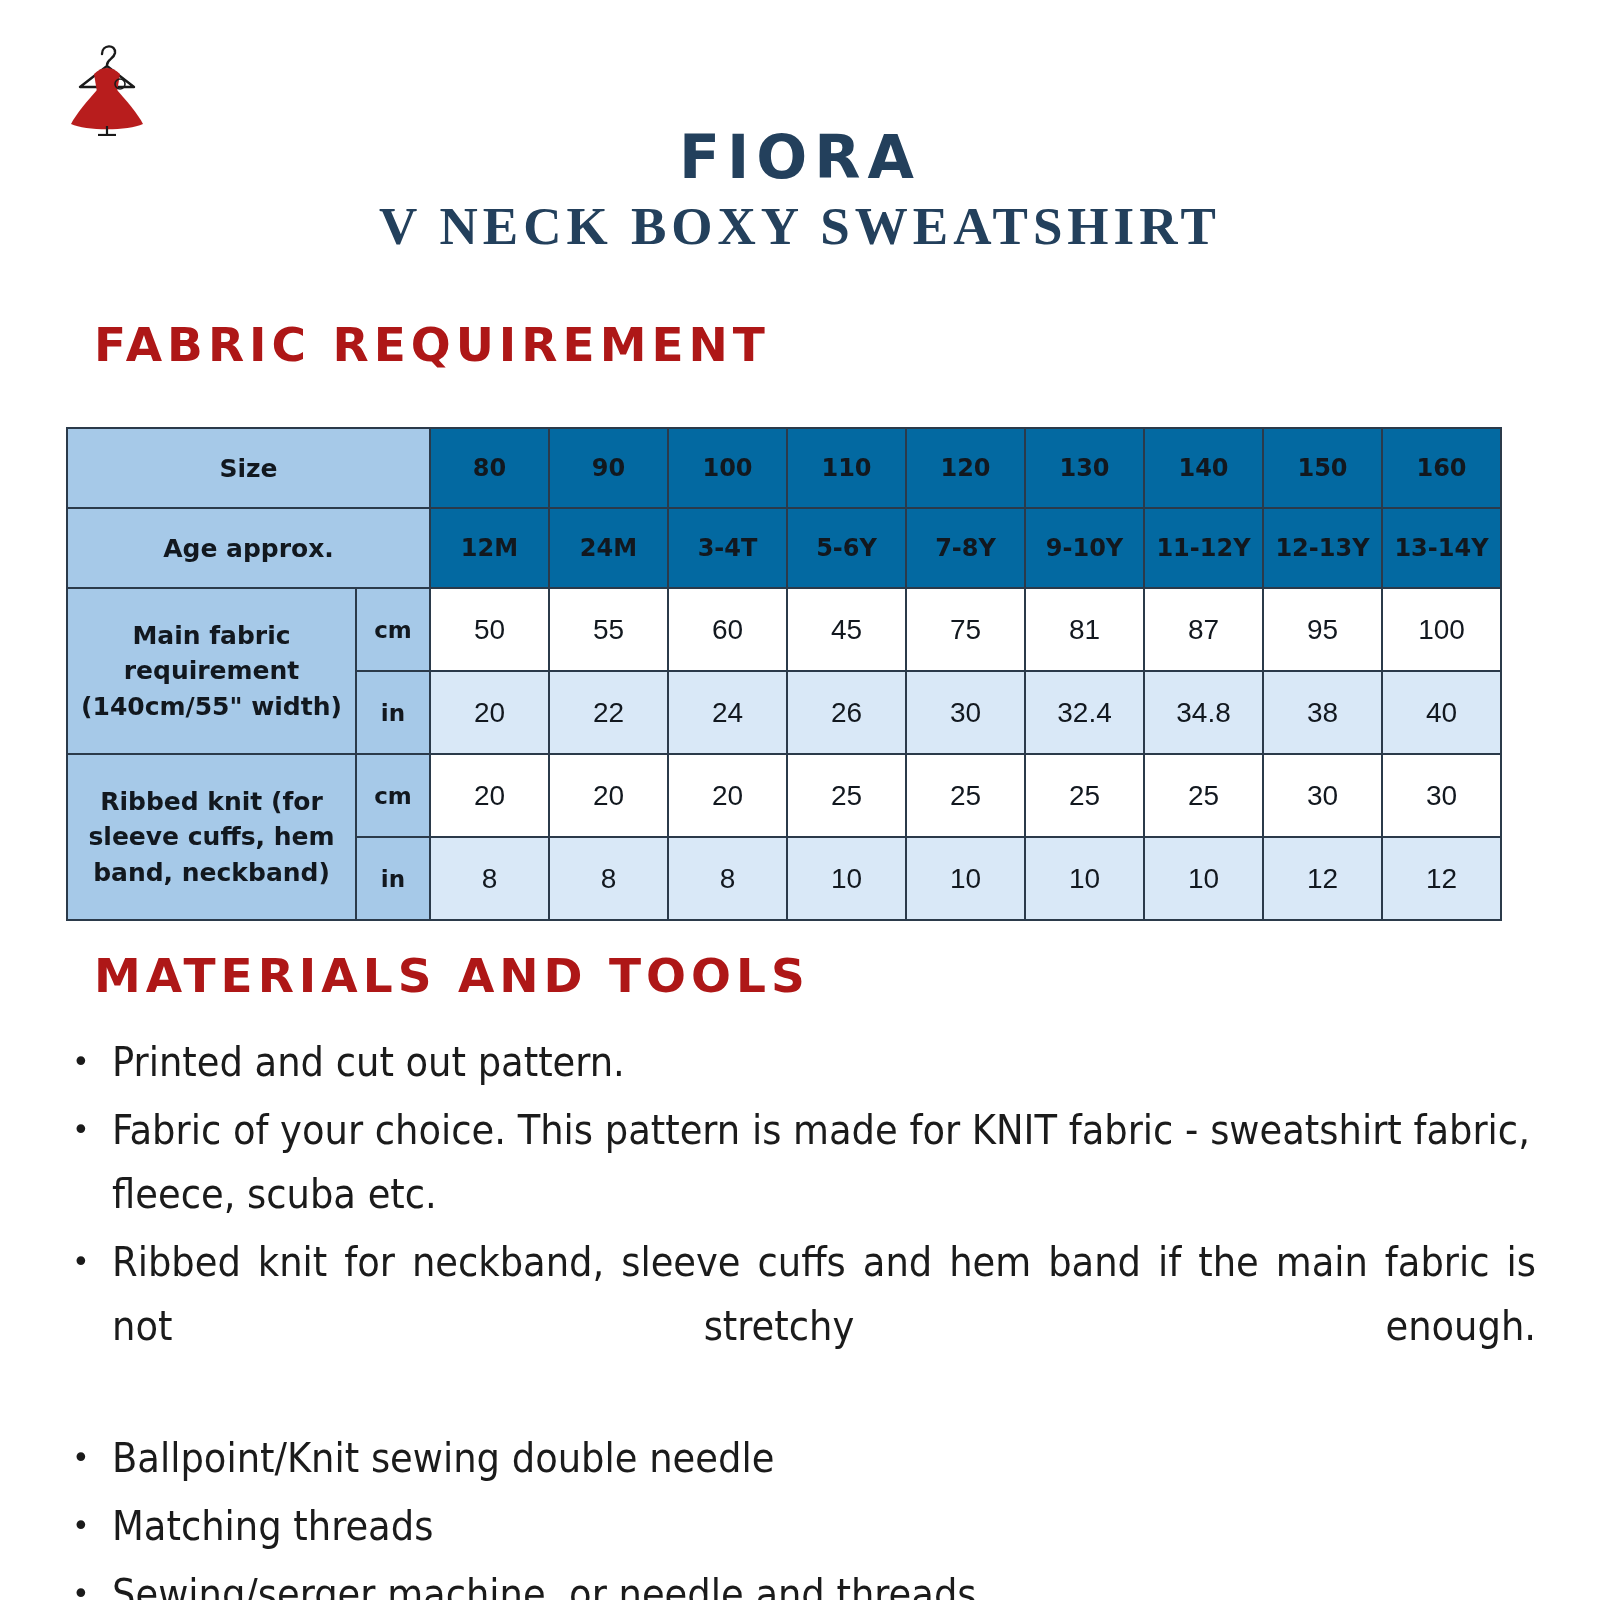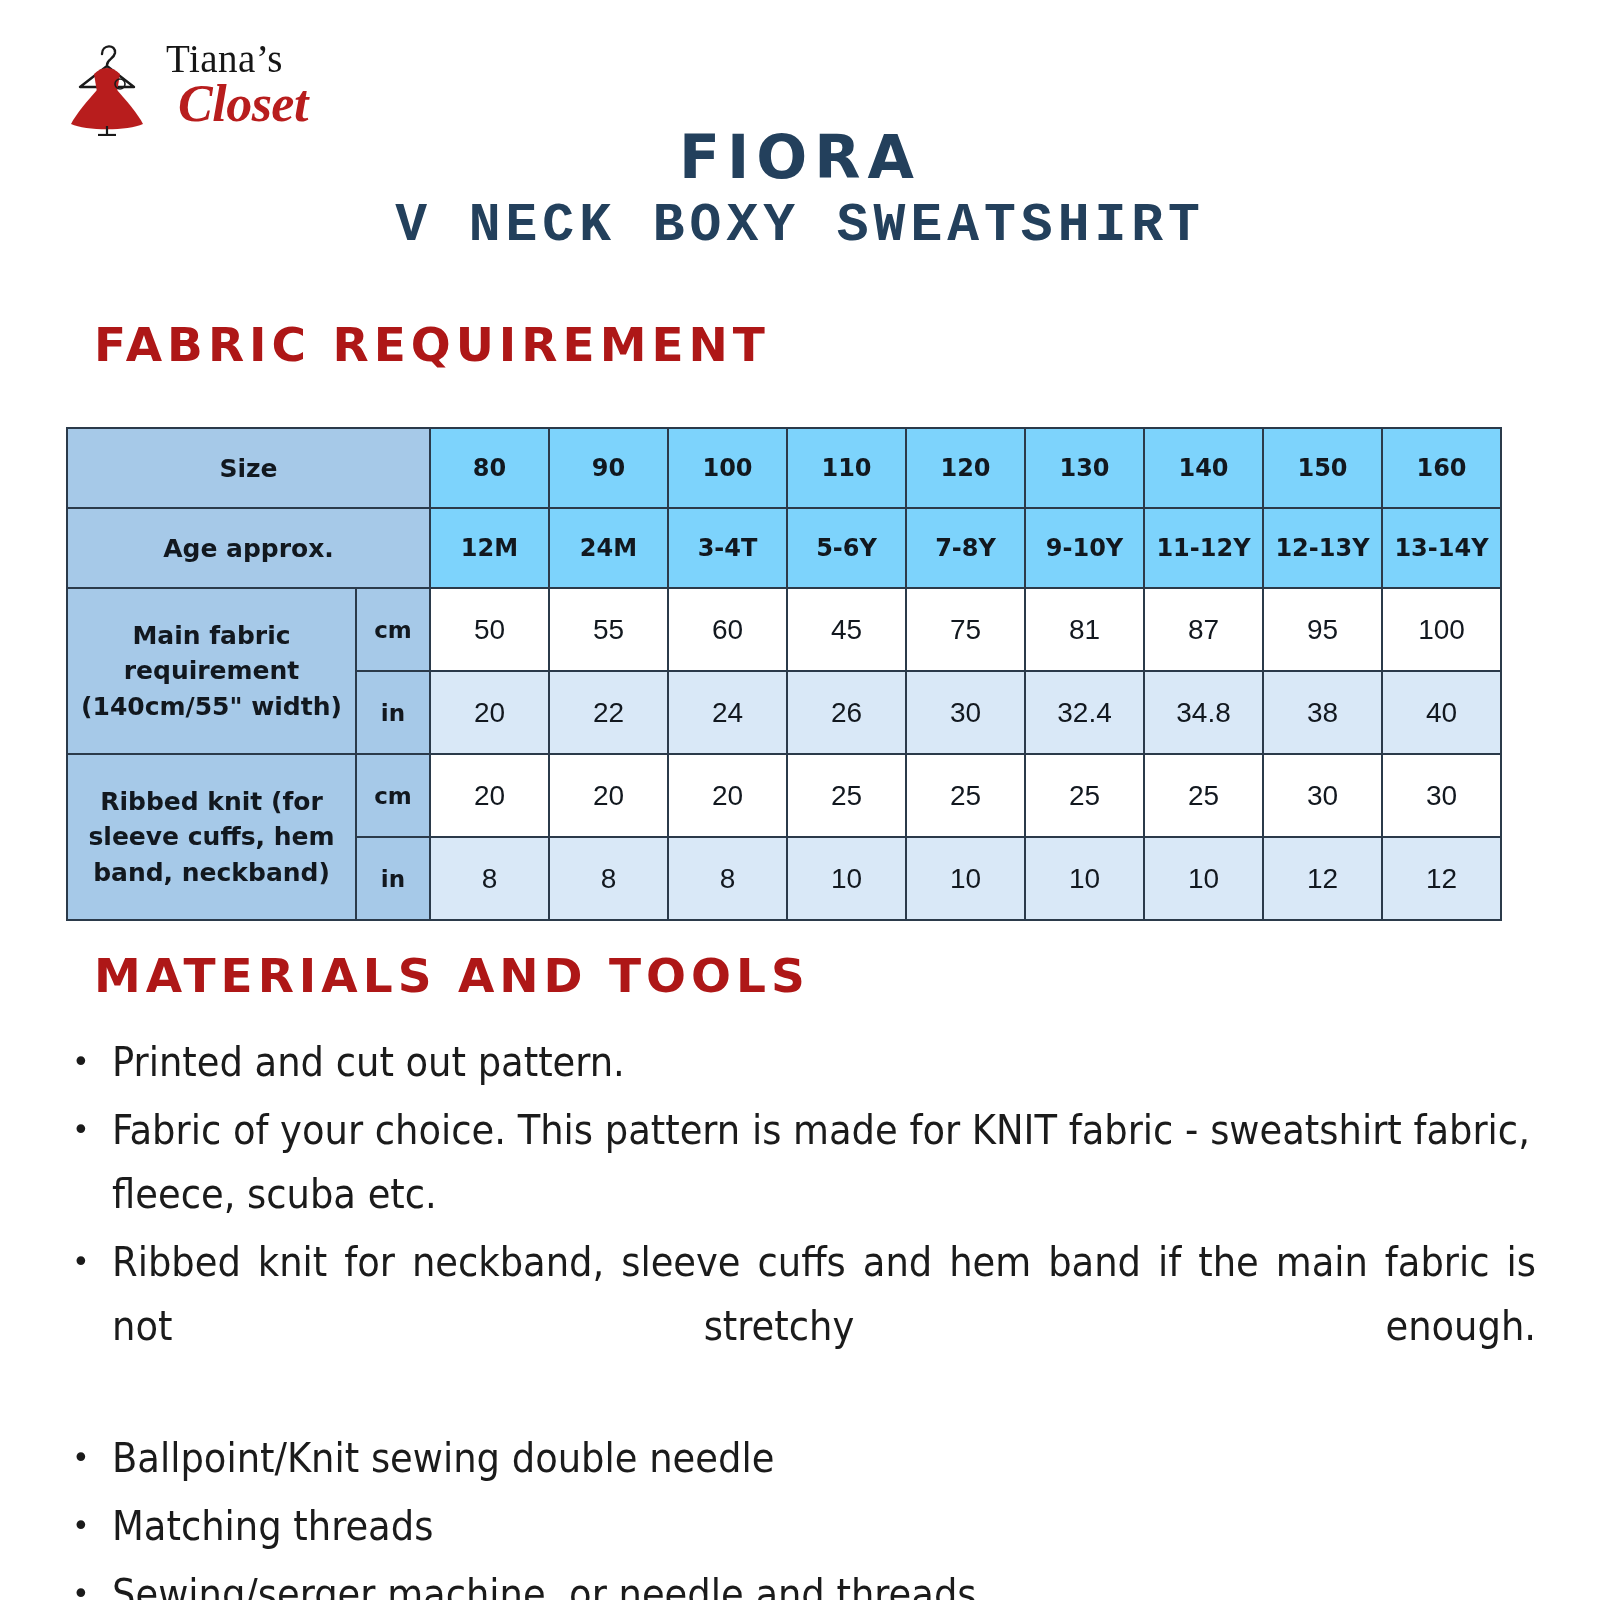--- a/index.html
+++ b/index.html
@@ -71,21 +71,21 @@
   #title-main {
     font-family: "DejaVu Sans", sans-serif;
     font-weight: bold;
     font-size: 60px;
     letter-spacing: 7px;
     color: #23405c;
     line-height: 1.12;
     margin-top: 28px;
   }
   #title-sub {
-    font-family: Liberation Mono, monospace;
+    font-family: Liberation Serif, serif;
     font-weight: bold;
     font-size: 53px;
     letter-spacing: 5px;
     color: #23405c;
     line-height: 1.2;
     margin-top: 4px;
   }
 
   
   .section-heading {
@@ -113,21 +113,21 @@
     width: 1430px;
     table-layout: fixed;
   }
   #fabric-table td {
     border: 2px solid #2b3a4a;
     text-align: center;
     vertical-align: middle;
     color: #12181f;
   }
   .hdr-cell {
-    background: #7dd3fc;
+    background: #0369a1;
     font-family: "DejaVu Sans", sans-serif;
     font-weight: bold;
     font-size: 24px;
     height: 76px;
   }
   .hdr-label {
     background: #a6c9e8;
     font-family: "DejaVu Sans", sans-serif;
     font-weight: bold;
     font-size: 25px;
@@ -213,24 +213,20 @@
                L59 60 L39 60 Z" fill="#b81d1d"></path>
 
       <path d="M39 58 C30 68, 18 82, 13 92 C28 99, 70 99, 85 92
                C80 82, 68 68, 59 58 Z" fill="#b81d1d"></path>
 
       <circle cx="62" cy="52" r="5" fill="none" stroke="#1a1a1a" stroke-width="1.6"></circle>
 
       <path d="M49 94 L49 103" stroke="#1a1a1a" stroke-width="2.2"></path>
       <path d="M40 103 L58 103" stroke="#1a1a1a" stroke-width="2.2"></path>
     </svg>
-  </div>
-  <div id="logo-wordmark">
-    <span class="logo-tianas">Tiana’s</span>
-    <span class="logo-closet">Closet</span>
   </div>
 </div>
 
 <div id="title-block">
   <div id="title-main">FIORA</div>
   <div id="title-sub">V NECK BOXY SWEATSHIRT</div>
 </div>
 
 <div class="section-heading" id="heading-fabric">FABRIC REQUIREMENT</div>
 

